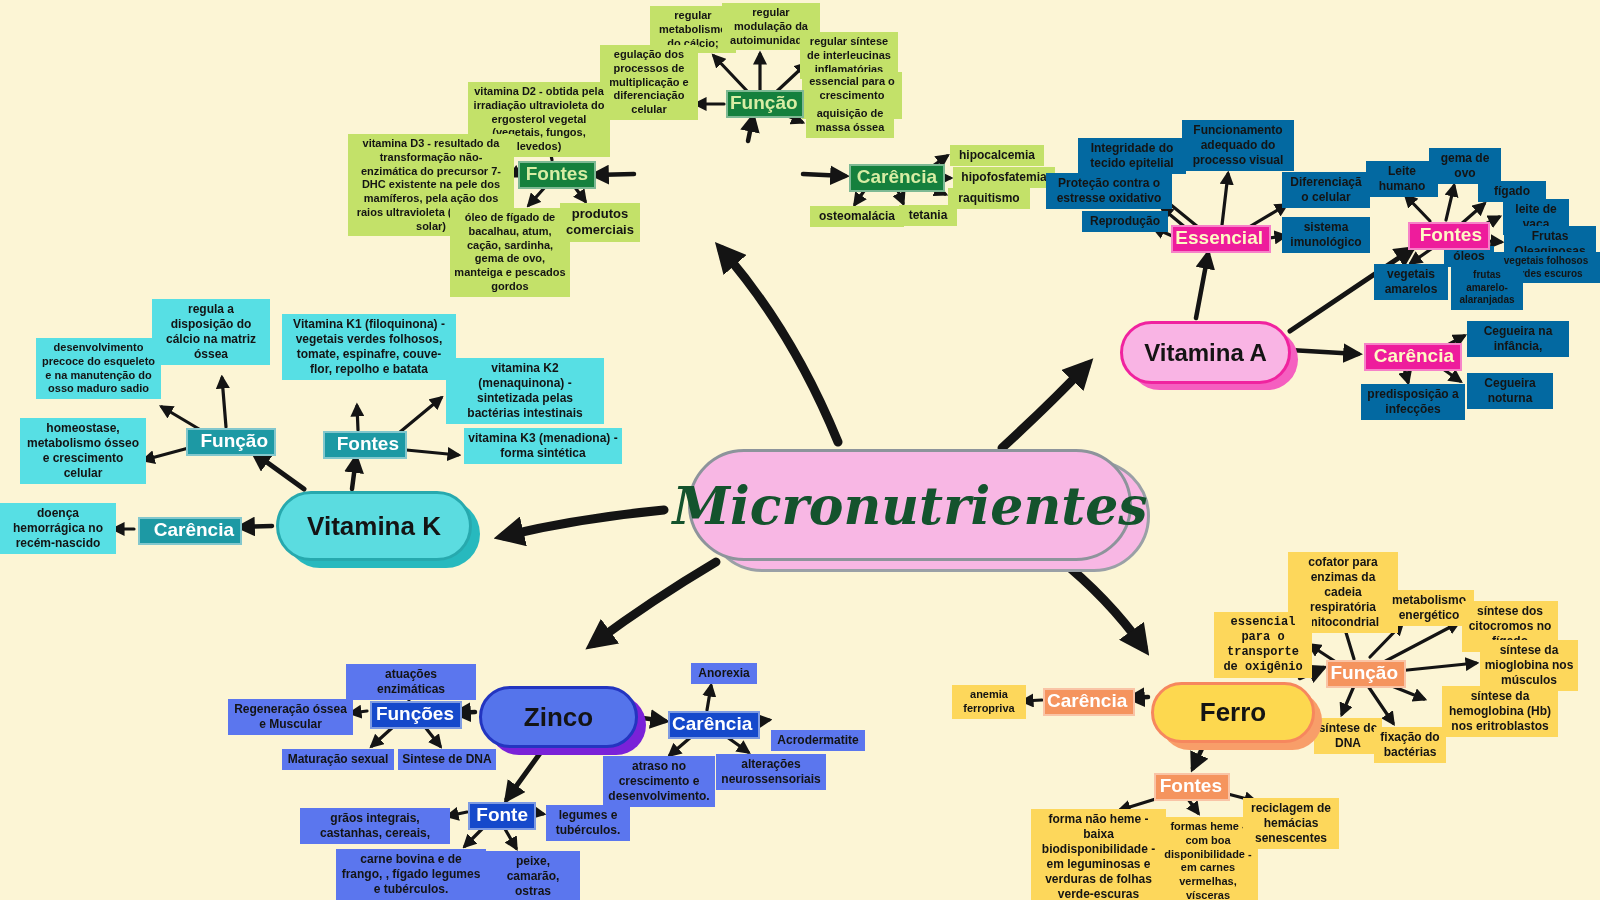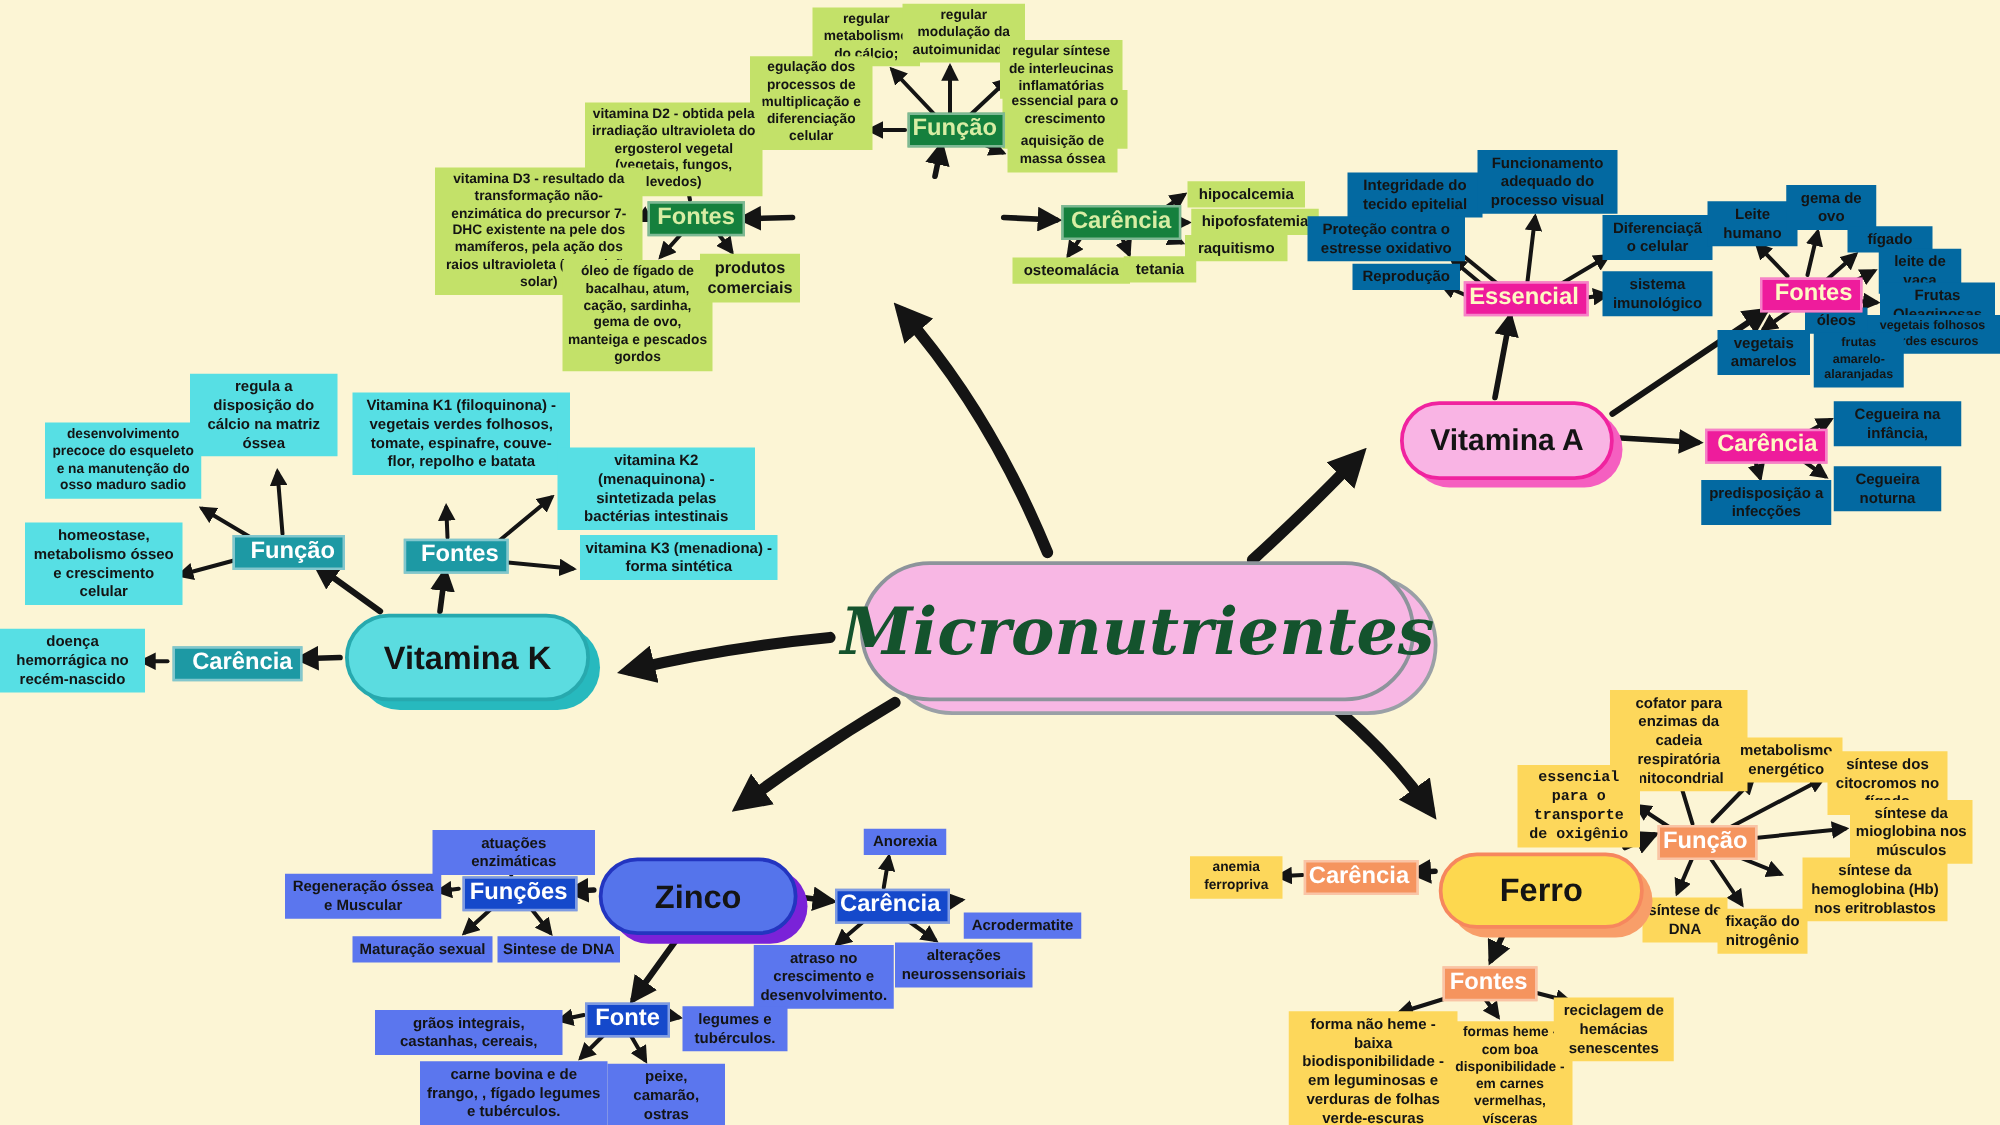--- a/index.html
+++ b/index.html
@@ -238,21 +238,21 @@
   <div class="hub hf" style="left:1043px;top:688px;width:80px;">Carência</div>
   <div class="hub hf" style="left:1154px;top:773px;width:64px;">Fontes</div>
 
   <div class="leaf lf fs12" style="left:1288px;top:552px;width:102px;">cofator para enzimas da cadeia respiratória mitocondrial</div>
   <div class="leaf lf fs12" style="left:1214px;top:612px;width:90px;font-family:Liberation Mono, monospace;">essencial para o transporte de oxigênio</div>
   <div class="leaf lf fs12" style="left:1384px;top:590px;width:82px;">metabolismo energético</div>
   <div class="leaf lf fs12" style="left:1462px;top:601px;width:88px;">síntese dos citocromos no fígado</div>
   <div class="leaf lf fs12" style="left:1480px;top:640px;width:90px;">síntese da mioglobina nos músculos</div>
   <div class="leaf lf fs12" style="left:1426px;top:686px;width:108px;margin-left:16px;">síntese da hemoglobina (Hb) nos eritroblastos</div>
   <div class="leaf lf fs12" style="left:1314px;top:718px;width:60px;">síntese de DNA</div>
-  <div class="leaf lf fs12" style="left:1374px;top:727px;width:64px;">fixação do nitrogênio</div>
+  <div class="leaf lf fs12" style="left:1374px;top:727px;width:64px;">fixação do bactérias</div>
 
   <div class="leaf lf" style="left:952px;top:685px;width:66px;">anemia ferropriva</div>
 
   <div class="leaf lf fs12" style="left:1031px;top:809px;width:127px;">forma não heme - baixa biodisponibilidade - em leguminosas e verduras de folhas verde-escuras</div>
   <div class="leaf lf" style="left:1158px;top:817px;width:92px;">formas heme - com boa disponibilidade - em carnes vermelhas, vísceras</div>
   <div class="leaf lf fs12" style="left:1243px;top:798px;width:88px;">reciclagem de hemácias senescentes</div>
 
 </div>
 
 </body></html>

